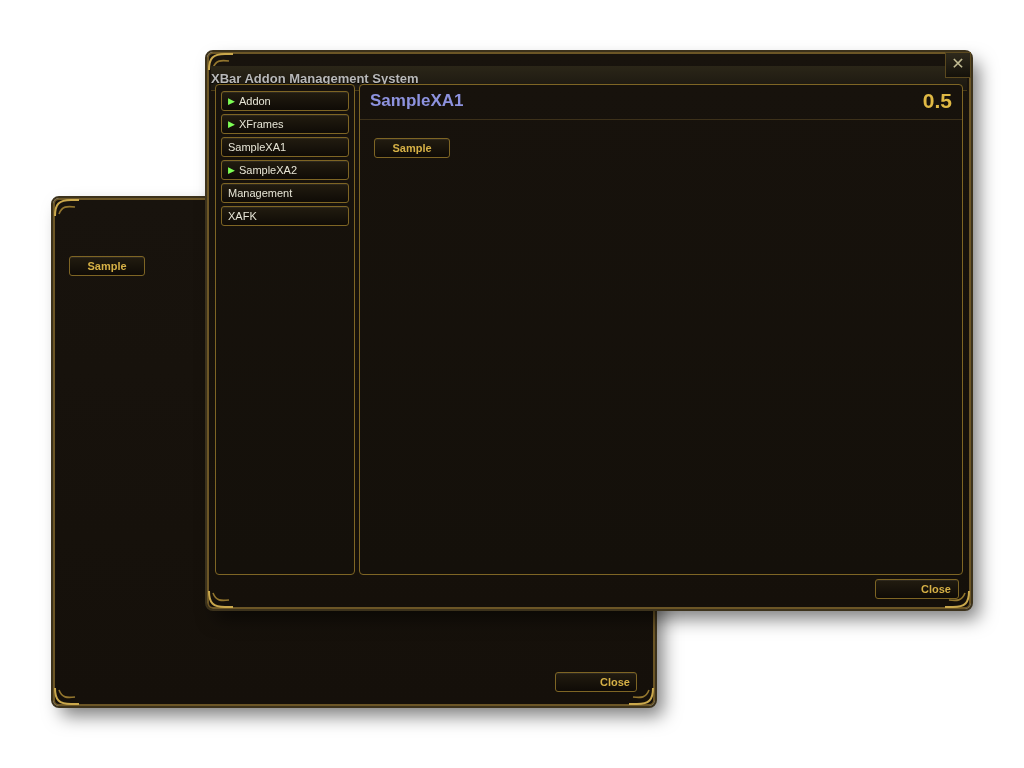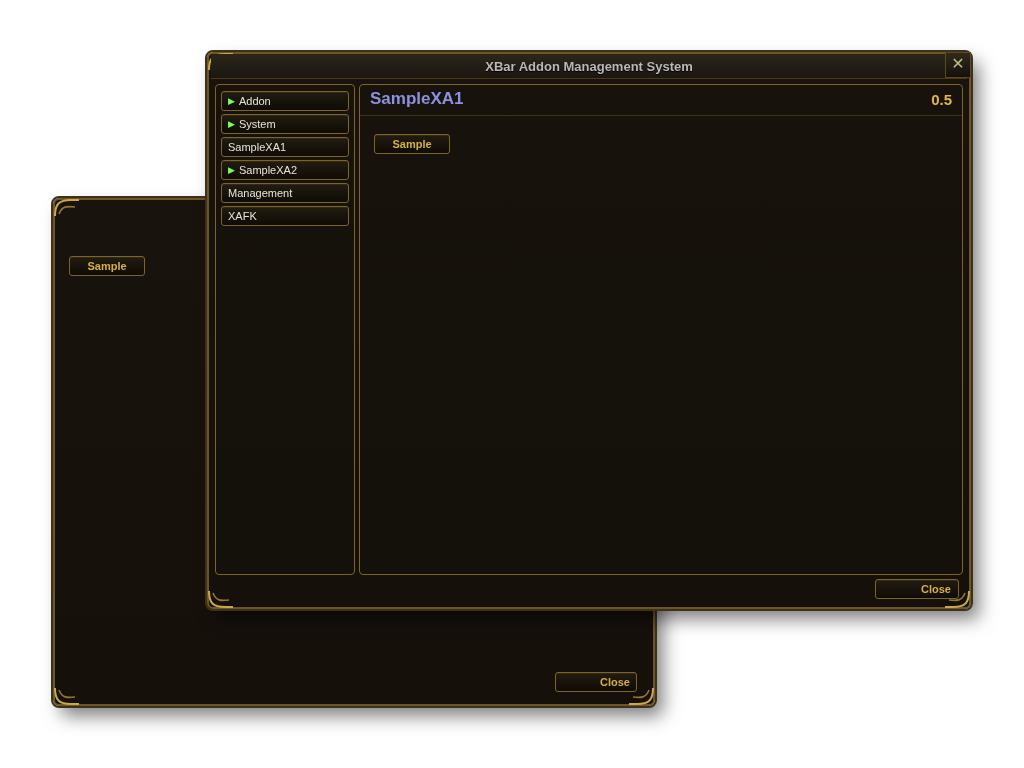--- a/index.html
+++ b/index.html
@@ -18,29 +18,29 @@
   html,body{margin:0;padding:0;width:1024px;height:768px;background:var(--page-bg);overflow:hidden;font-family:Verdana,Arial,sans-serif;font-size:12px;}
   .stage{position:relative;width:1024px;height:768px;}
   .panel{position:absolute;background:linear-gradient(#18130d,#15100a);box-shadow:8px 10px 18px rgba(0,0,0,.5);border:2px solid var(--panel-border);border-radius:6px;}
   .panel::before{content:"";position:absolute;inset:-4px;border:2px solid var(--panel-border-outer);border-radius:8px;pointer-events:none;}
   .corner{position:absolute;width:26px;height:20px;pointer-events:none;}
   .corner svg{display:block;}
   .corner-tl{top:-2px;left:-2px;}
   .corner-tr{top:-2px;right:-2px;transform:scaleX(-1);}
   .corner-bl{bottom:-2px;left:-2px;transform:scaleY(-1);}
   .corner-br{bottom:-2px;right:-2px;transform:scale(-1,-1);}
-  .titlebar{position:absolute;left:2px;right:2px;top:0;height:24px;background:linear-gradient(#2b2618,#1b1710);border-bottom:1px solid #4a3b18;display:flex;align-items:center;justify-content:center;}
+  .titlebar{position:absolute;left:2px;right:2px;top:12px;height:24px;background:linear-gradient(#2b2618,#1b1710);border-bottom:1px solid #4a3b18;display:flex;align-items:center;justify-content:flex-start;}
   .titlebar-text{color:var(--text-grey);font-size:13px;font-weight:bold;text-shadow:0 1px 1px #000;}
   .close-x{position:absolute;right:-2px;top:-2px;width:24px;height:24px;background:linear-gradient(#2f2a1c,#14110a);border:1px solid #5b491f;color:#c0ba91;display:flex;align-items:center;justify-content:center;font-size:16px;line-height:1;cursor:pointer;}
   .close-x span{transform:translateY(-1px);}
   .sidebar{position:absolute;left:6px;top:30px;bottom:32px;width:140px;background:linear-gradient(#17120c,#14100a);border:1px solid var(--gold-dim);border-radius:4px;padding:6px 5px;box-sizing:border-box;}
   .content{position:absolute;left:150px;right:6px;top:30px;bottom:32px;background:linear-gradient(#17120c,#14100a);border:1px solid var(--gold-dim);border-radius:4px;box-sizing:border-box;}
   .content-header{display:flex;justify-content:space-between;align-items:center;padding:4px 10px 6px 10px;border-bottom:1px solid #3d311a;}
   .content-title{color:var(--text-blue);font-size:17px;font-weight:bold;}
-  .content-version{color:#e0b944;font-size:15px;font-weight:bold;}
+  .content-version{color:#e0b944;font-size:21px;font-weight:bold;}
   .btn{display:inline-flex;align-items:center;height:20px;padding:0 6px;background:linear-gradient(#221c10,#0f0b06);border:1px solid var(--gold-dim);border-radius:3px;color:#e7e5d6;cursor:pointer;box-sizing:border-box;box-shadow:inset 0 1px 0 rgba(255,255,255,.06);font-size:11px;white-space:nowrap;}
   .btn.gold{color:var(--gold);}
   .sidebar .btn{display:flex;width:100%;margin-bottom:3px;}
   .btn .tri{color:#7dff55;margin-right:4px;font-size:9px;line-height:1;}
   .body-buttons{padding:18px 14px;}
   .footer-btn{position:absolute;right:10px;bottom:8px;}
   .btn.close-btn{min-width:84px;justify-content:center;color:var(--gold);font-weight:bold;padding-left:44px;}
   .back-panel .body-buttons{padding:16px 14px;}
   .back-panel .btn{color:var(--gold);font-weight:bold;min-width:76px;justify-content:center;}
   .back-panel .footer-btn{right:16px;bottom:12px;}
@@ -110,21 +110,21 @@
     <span>✕</span>
   </div>
 
   <div class="sidebar">
     <div class="btn">
       <span class="tri">▶</span>
       <span>Addon</span>
     </div>
     <div class="btn">
       <span class="tri">▶</span>
-      <span>System</span>
+      <span>XFrames</span>
     </div>
     <div class="btn">
       <span>SampleXA1</span>
     </div>
     <div class="btn">
       <span class="tri">▶</span>
       <span>SampleXA2</span>
     </div>
     <div class="btn">
       <span>Management</span>

